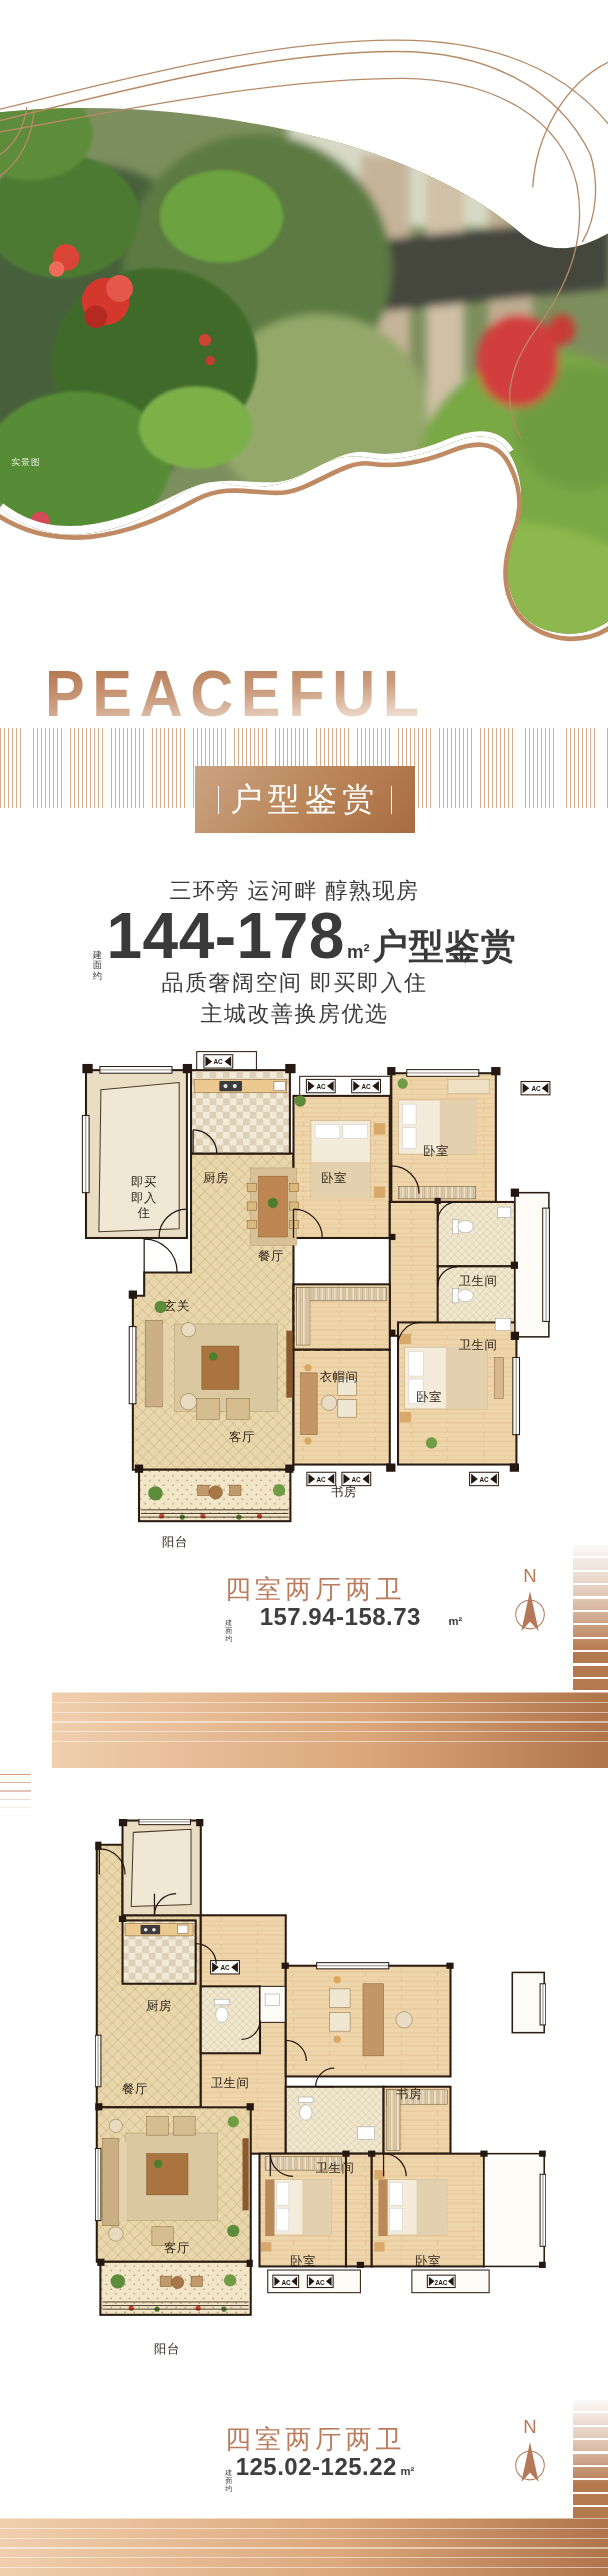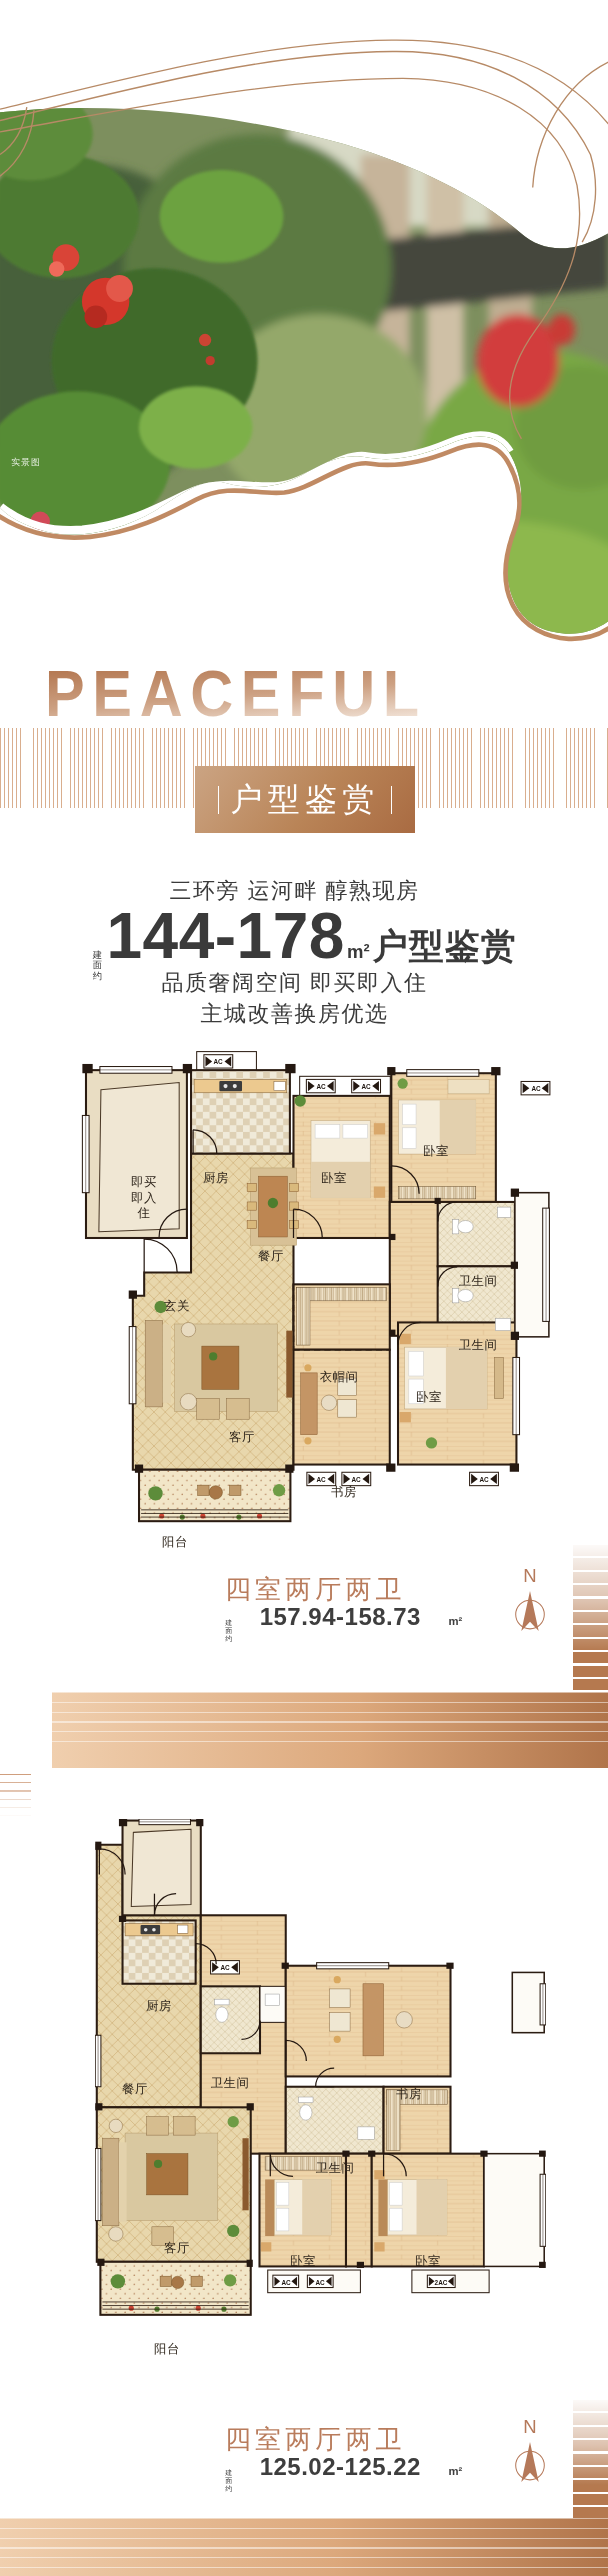--- a/index.html
+++ b/index.html
@@ -664,21 +664,21 @@
     <span class="room-label" style="left:333px;top:394px;">卧室</span>
     <span class="room-label" style="left:72px;top:482px;">阳台</span>
     
     <span class="ac-label" style="left:130px;top:148px;">AC</span>
     <span class="ac-label" style="left:191px;top:463px;">AC</span>
     <span class="ac-label" style="left:225px;top:463px;">AC</span>
     <span class="ac-label" style="left:346px;top:463px;">2AC</span>
   </div>
 
   <div class="plan-title" style="top:2422px;">四室两厅两卫</div>
-  <div class="plan-area" style="top:2456px;gap:24px;">
+  <div class="plan-area" style="top:2456px;">
     <span class="stack">建面约</span>
     <span class="num">125.02-125.22</span>
     <span class="unit">m²</span>
   </div>
   <div class="compass" style="left:512px;top:2418px;">
     <div class="n">N</div>
     <svg width="36" height="49" viewBox="0 0 70 96">
       <circle cx="35" cy="56" r="28" fill="none" stroke="#b5795a" stroke-width="2"></circle>
       <polygon points="35,10 52,88 35,70 18,88" fill="#b5795a"></polygon>
     </svg>

